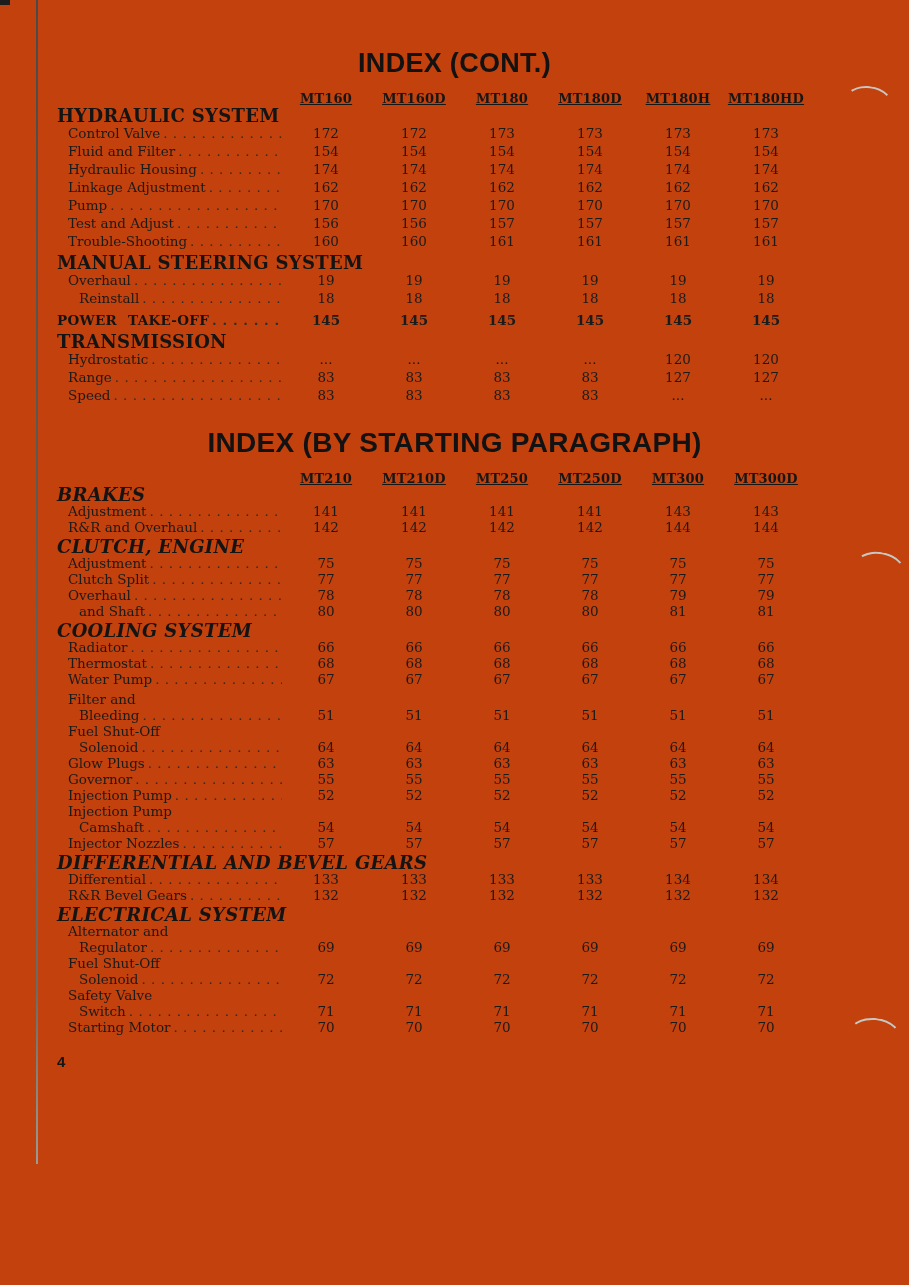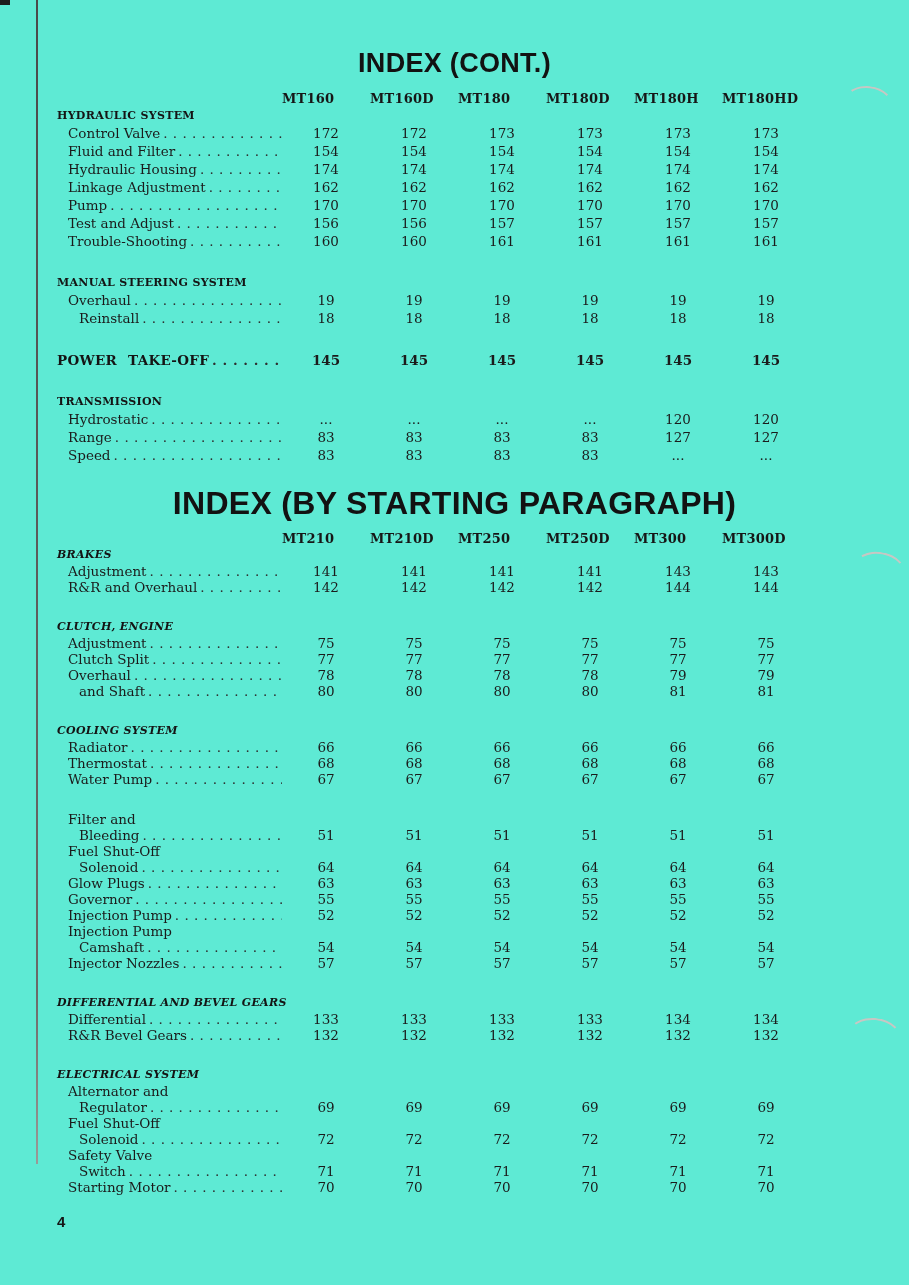--- a/index.html
+++ b/index.html
@@ -1,19 +1,19 @@
 <!DOCTYPE html>
 <html><head>
 <meta charset="utf-8">
 <style>
   html,body{margin:0;padding:0;background:#e8e8e6;}
   .page{
     position:relative;
     width:909px;height:1285px;
-    background:#5eead4;
+    background:#c2410c;
     overflow:hidden;
     font-family:"DejaVu Serif", serif;
     color:#1b1b1b;
     box-sizing:border-box;
   }
   .left-rule{
     position:absolute;left:36px;top:0;
     width:2px;height:1164px;
     background:linear-gradient(to bottom,#4a4a4a,#6a6a68 85%,#9a9a97);
   }
@@ -35,37 +35,37 @@
   .index-title{
     font-family:"Liberation Sans", sans-serif;
     font-weight:bold;
     font-size:27px;
     line-height:30px;
     letter-spacing:0.3px;
     text-align:center;
     margin:0 0 0 42px;
     color:#121212;
   }
-  .tbl-2 .index-title{margin-top:24px;font-size:32px;}
+  .tbl-2 .index-title{margin-top:24px;font-size:28px;}
   .col-head{
     display:grid;
     grid-template-columns:225px repeat(6,88px);
     margin-top:12px;
     font-weight:bold;
     font-size:13px;
     line-height:17px;
     color:#161616;
   }
-  .col-head .col-h{text-align:left;letter-spacing:0.2px;}
+  .col-head .col-h{text-align:center;letter-spacing:0.2px;text-decoration:underline;}
   .tbody{font-size:13.5px;}
-  .section{margin-top:24px;}
+  .section{margin-top:4px;}
   .tbody .section:first-child{margin-top:0;}
   .sec-h{
     font-weight:bold;
-    font-size:11px;
+    font-size:18px;
     line-height:17px;
     letter-spacing:0.3px;
     color:#141414;
   }
   .row{
     display:grid;
     grid-template-columns:225px repeat(6,88px);
     line-height:18px;
   }
   .tbl-2 .row{line-height:16px;}

